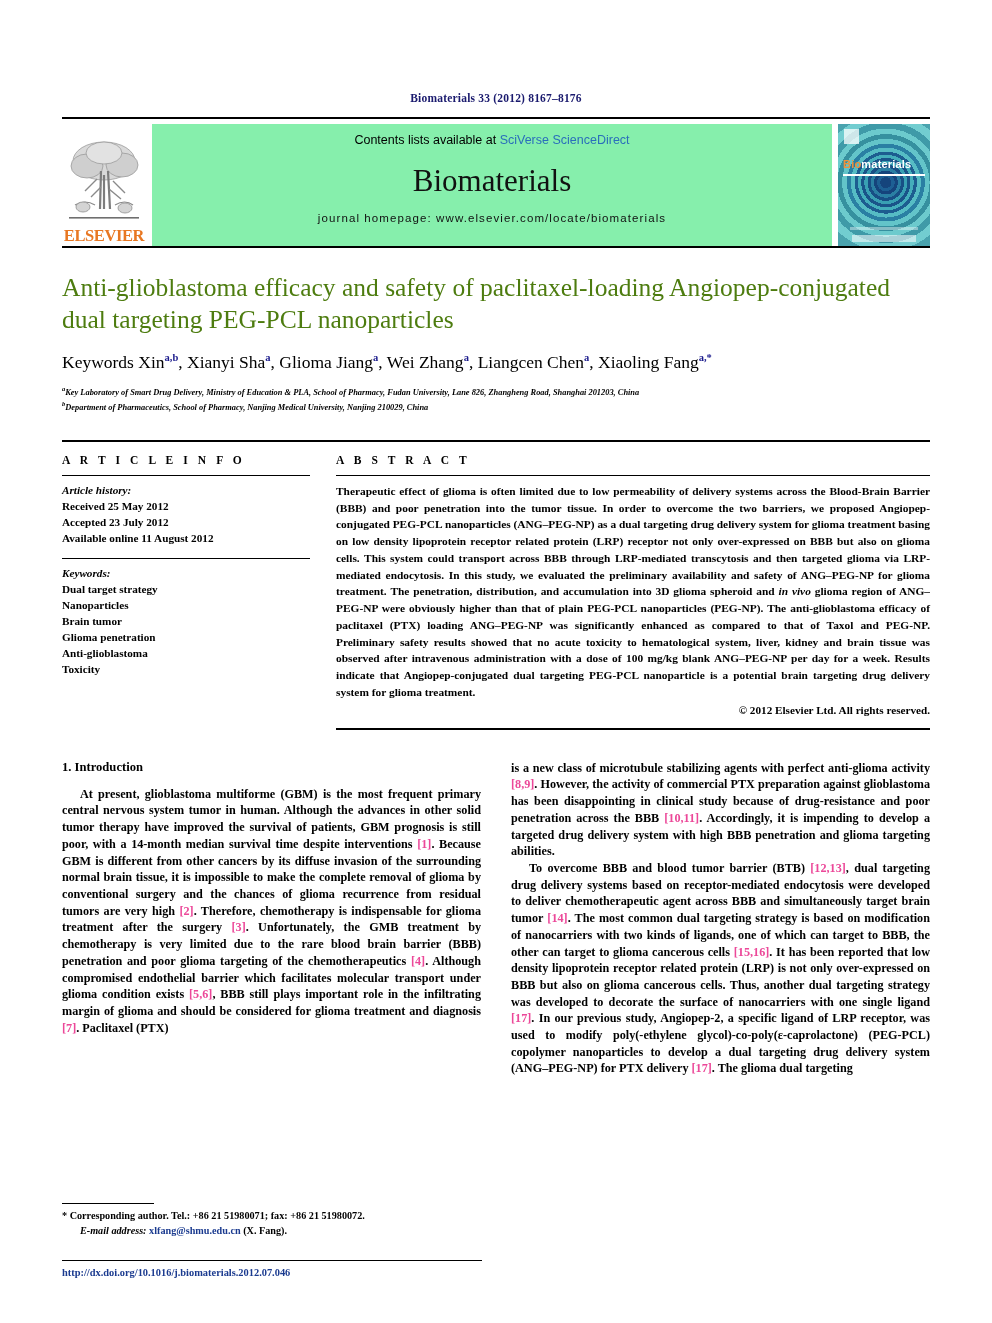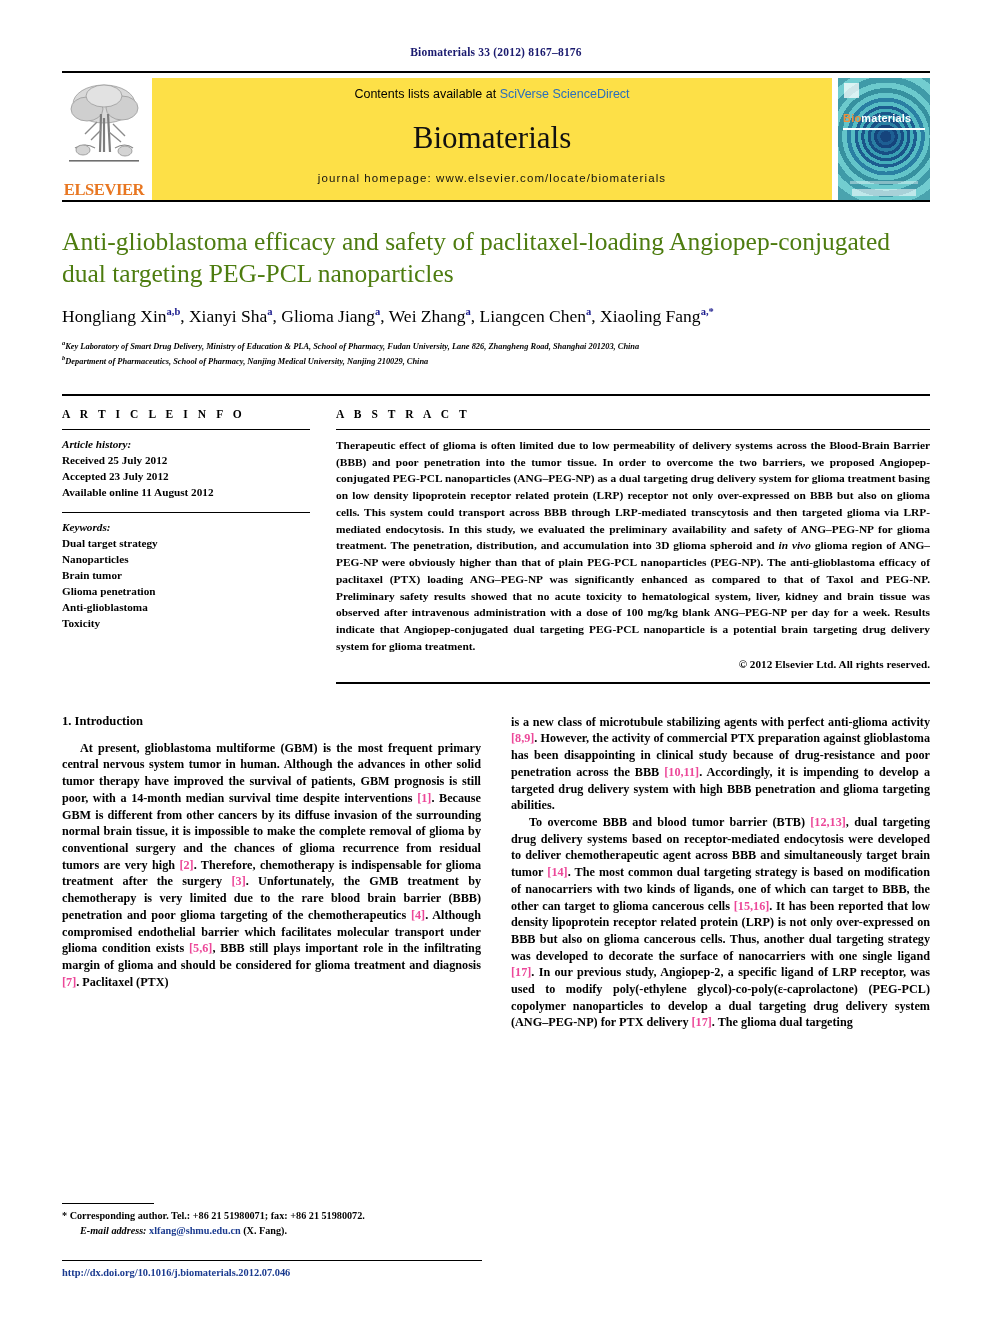--- a/index.html
+++ b/index.html
@@ -21,61 +21,61 @@
     position: relative;
     box-sizing: border-box;
   }
 
   
   .running-head {
     text-align: center;
     font-size: 11.5px;
     font-weight: bold;
     color: #1a1a6e;
-    padding-top: 46px;
+    padding-top: 92px;
     letter-spacing: 0.2px;
   }
 
   
   .masthead {
     margin: 13px 62px 0 62px;
     border-top: 2.5px solid #000;
     padding-top: 5px;
     display: flex;
     align-items: stretch;
     height: 122px;
   }
   .elsevier-logo {
     width: 84px;
     flex: 0 0 84px;
     display: flex;
     flex-direction: column;
-    justify-content: space-between;
+    justify-content: flex-end;
     align-items: center;
     padding-bottom: 2px;
   }
   .tree-svg { display: block; }
   .elsevier-word {
     font-family: "Liberation Serif", serif;
     font-size: 16.5px;
     font-weight: bold;
     color: #e87722;
     letter-spacing: -0.4px;
     line-height: 1;
     margin-top: 1px;
   }
   .journal-band {
     flex: 1 1 auto;
-    background: #fde047;
+    background: #86efac;
     margin: 0 6px;
     display: flex;
     flex-direction: column;
     align-items: center;
     justify-content: space-between;
-    padding: 9px 0 16px 0;
+    padding: 9px 0 22px 0;
     position: relative;
   }
   .contents-line {
     font-family: "Liberation Sans", sans-serif;
     font-size: 12.5px;
     color: #000;
   }
   .contents-line .sd {
     color: #2a6ebb;
   }
@@ -375,21 +375,21 @@
       <div class="cover-rule"></div>
       <div class="cover-caption"></div>
       <div class="cover-footer"></div>
     </div>
   </div>
 
   <div class="title-block">
     <h1 class="article-title">Anti-glioblastoma efficacy and safety of paclitaxel-loading Angiopep-conjugated dual targeting PEG-PCL nanoparticles</h1>
 
     <div class="authors">
-      <span><span>Hongliang Xin</span><sup>a,b</sup></span>,
+      <span><span>Keywords Xin</span><sup>a,b</sup></span>,
       <span><span>Xianyi Sha</span><sup>a</sup></span>,
       <span><span>Glioma Jiang</span><sup>a</sup></span>,
       <span><span>Wei Zhang</span><sup>a</sup></span>,
       <span><span>Liangcen Chen</span><sup>a</sup></span>,
       <span><span>Xiaoling Fang</span><sup>a,*</sup></span>
     </div>
 
     <div class="affiliations">
       <div><sup>a</sup><span>Key Laboratory of Smart Drug Delivery, Ministry of Education &amp; PLA, School of Pharmacy, Fudan University, Lane 826, Zhangheng Road, Shanghai 201203, China</span></div>
       <div><sup>b</sup><span>Department of Pharmaceutics, School of Pharmacy, Nanjing Medical University, Nanjing 210029, China</span></div>
@@ -397,21 +397,21 @@
   </div>
 
   <div class="info-abstract">
 
     <div class="col-info">
       <div class="sec-head">A R T I C L E   I N F O</div>
       <div class="rule-thin"></div>
 
       <div class="info-group">
         <div class="grp-title">Article history:</div>
-        <div>Received 25 July 2012</div>
+        <div>Received 25 May 2012</div>
         <div>Accepted 23 July 2012</div>
         <div>Available online 11 August 2012</div>
       </div>
 
       <div class="kw-rule"></div>
 
       <div class="info-group">
         <div class="grp-title">Keywords:</div>
         <div>Dual target strategy</div>
         <div>Nanoparticles</div>

